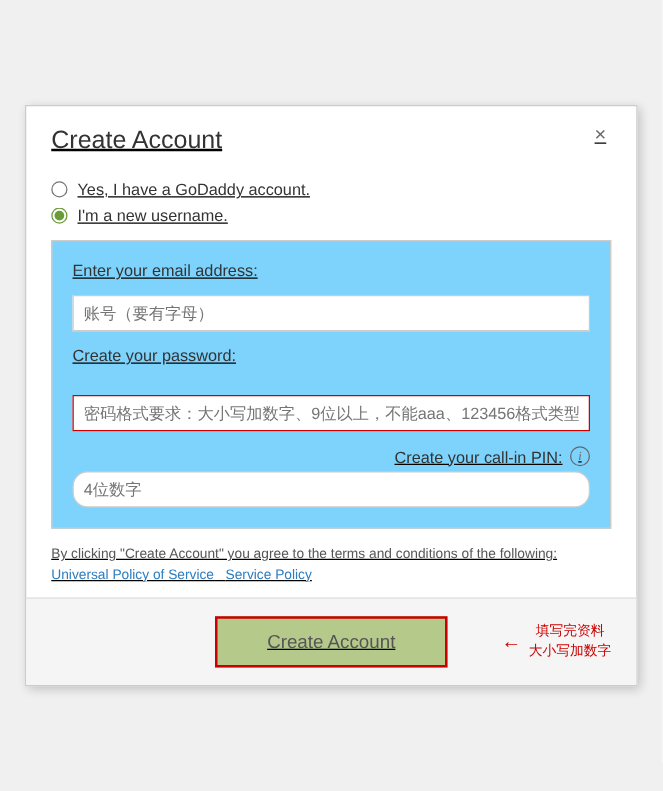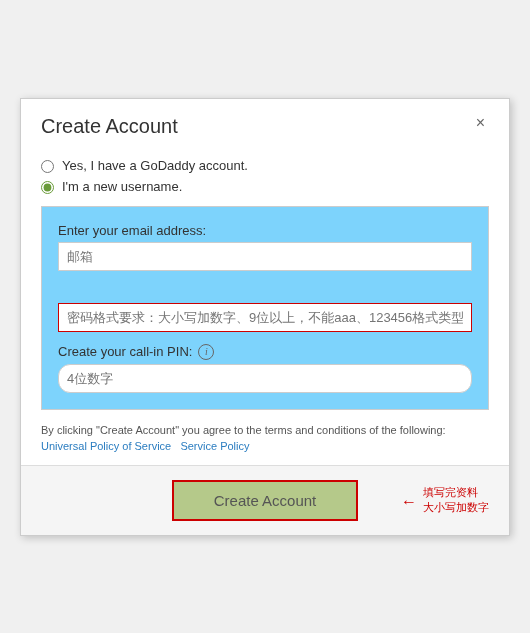--- a/index.html
+++ b/index.html
@@ -12,20 +12,21 @@
       display: flex;
       align-items: center;
       justify-content: center;
     }
     .dialog {
       width: 490px;
       background: #fff;
       border: 1px solid #ccc;
       box-shadow: 2px 2px 8px rgba(0,0,0,0.2);
       position: relative;
+      text-decoration: underline;
     }
     .dialog-header {
       padding: 16px 20px 10px 20px;
       border-bottom: none;
       display: flex;
       justify-content: space-between;
       align-items: flex-start;
     }
     .dialog-title {
       font-size: 20px;
@@ -42,21 +43,21 @@
       line-height: 1;
     }
     .dialog-body {
       padding: 10px 20px 10px 20px;
     }
     .radio-group {
       margin-bottom: 12px;
     }
     .radio-item {
       display: flex;
-      align-items: flex-end;
+      align-items: center;
       margin-bottom: 6px;
       font-size: 13px;
       color: #333;
     }
     .radio-item input[type="radio"] {
       margin-right: 8px;
       accent-color: #6a9b3a;
     }
     .form-panel {
       border: 1px solid #ccc;
@@ -86,20 +87,21 @@
     }
     .form-input.error {
       border-color: #cc0000;
       color: #cc0000;
       margin-top: 20px;
     }
     .label-row {
       display: flex;
       align-items: center;
       gap: 6px;
+      justify-content: flex-end;
     }
     .info-icon {
       display: inline-flex;
       align-items: center;
       justify-content: center;
       width: 16px;
       height: 16px;
       border: 1px solid #666;
       border-radius: 50%;
       font-size: 10px;
@@ -144,21 +146,21 @@
       gap: 6px;
       font-size: 11px;
       color: #cc0000;
     }
     .annotation-arrow {
       font-size: 16px;
       color: #cc0000;
     }
     .annotation-text {
       line-height: 1.4;
-      text-align: left;
+      text-align: center;
     }
   </style>
 </head>
 <body>
 
 <div class="dialog">
   <div class="dialog-header">
     <span class="dialog-title">Create Account</span>
     <button class="close-btn">×</button>
   </div>
@@ -171,27 +173,28 @@
       </label>
       <label class="radio-item">
         <input type="radio" name="account_type" value="new" checked="" style="">
         <span>I'm a new username.</span>
       </label>
     </div>
 
     <div class="form-panel">
       <div class="form-group">
         <label class="form-label">Enter your email address:</label>
-        <input type="text" class="form-input" placeholder="邮箱" style="">
-      </div>
-
-      <div class="form-group">
-      </div>
-
-      <div class="form-group">
+      </div>
+
+      <div class="form-group">
+        <input type="text" class="form-input" placeholder="账号（要有字母）" style="">
+      </div>
+
+      <div class="form-group">
+        <label class="form-label">Create your password:</label>
         <input type="text" class="form-input error" placeholder="密码格式要求：大小写加数字、9位以上，不能aaa、123456格式类型" style="">
       </div>
 
       <div class="form-group">
         <div class="label-row">
           <label class="form-label" style="margin-bottom:0;">Create your call-in PIN:</label>
           <span class="info-icon">i</span>
         </div>
         <input type="text" class="form-input" style="margin-top: 4px; border-radius: 12px;" placeholder="4位数字">
       </div>

